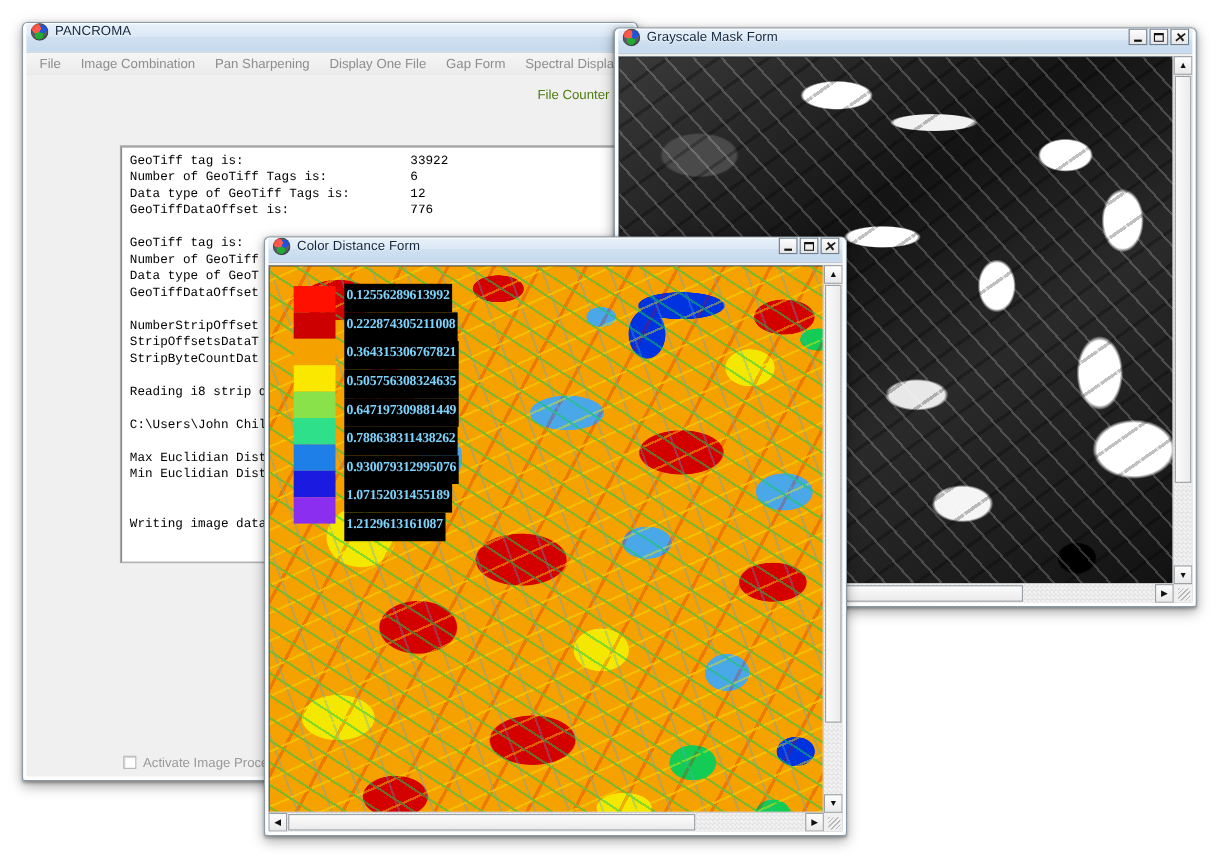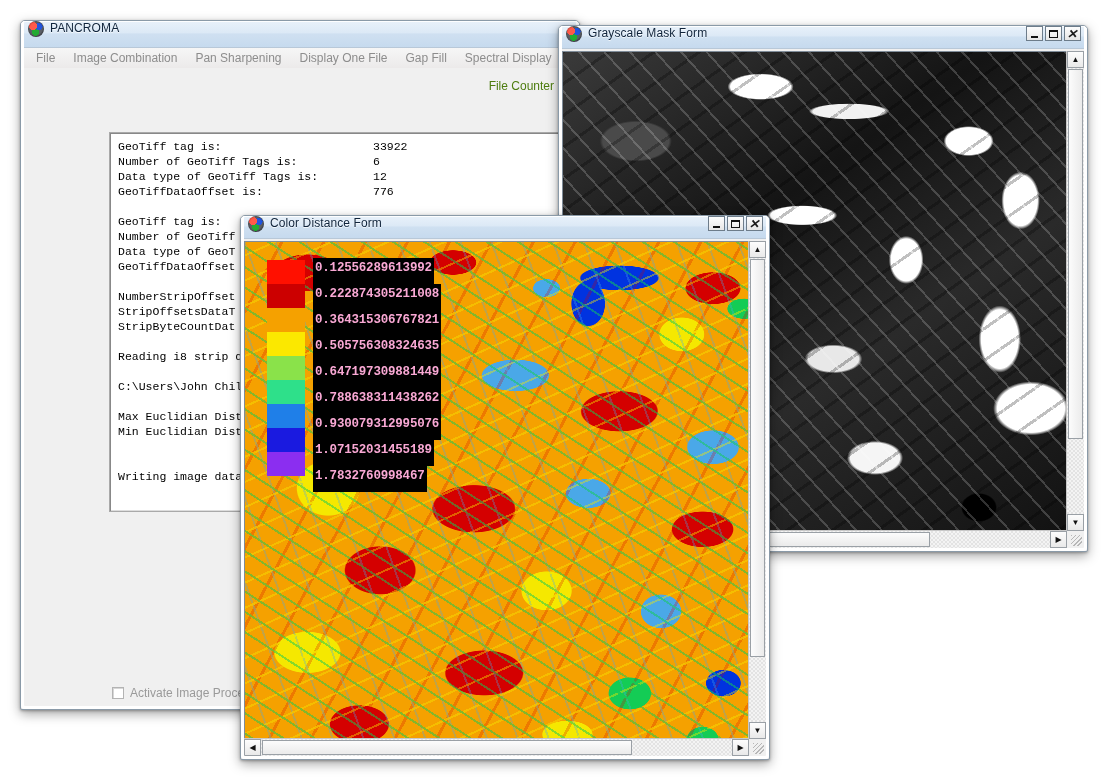--- a/index.html
+++ b/index.html
@@ -147,22 +147,22 @@
   #colordist{left:240px;top:215px;width:530px;height:545px;}
   .cd-body{position:absolute;left:3px;right:3px;top:25px;bottom:3px;background:#f0f0f0;}
 
   .legend{
     position:absolute;left:22px;top:18px;display:flex;align-items:flex-start;z-index:5;
   }
   .legend-bar{width:38px;display:flex;flex-direction:column;}
   .legend-bar div{height:24px;}
   .legend-labels{display:flex;flex-direction:column;margin-left:8px;margin-top:-2px;}
   .legend-labels span{
-    height:24px;line-height:18px;color:#f9a8d4;background:#000;
-    font-family:Liberation Mono, monospace;font-size:12.5px;font-weight:bold;
+    height:24px;line-height:18px;color:#7dd3fc;background:#000;
+    font-family:Liberation Serif, serif;font-size:12.5px;font-weight:bold;
     padding:1px 2px;align-self:flex-start;white-space:nowrap;
     letter-spacing:-.2px;
   }
 
   
   .cd-raster{
     position:absolute;inset:0;
     background-color:#f5a100;
     background-image:
       radial-gradient(ellipse 55px 30px at 12% 6%, #d40000 0 60%, transparent 62%),
@@ -236,21 +236,21 @@
   <div class="titlebar">
     <span class="title-icon"></span>
     <span class="title-text">PANCROMA</span>
   </div>
 
   <div class="menubar">
     <span class="menu-item">File</span>
     <span class="menu-item">Image Combination</span>
     <span class="menu-item">Pan Sharpening</span>
     <span class="menu-item">Display One File</span>
-    <span class="menu-item">Gap Fill</span>
+    <span class="menu-item">Gap Form</span>
     <span class="menu-item">Spectral Display</span>
     <span class="menu-item">Pre P</span>
   </div>
 
   <div class="clientarea">
     <div class="file-counter">File Counter</div>
 
     <div class="console" id="console-box"><span class="row"><span class="lbl">GeoTiff tag is:</span><span>33922</span></span><span class="row"><span class="lbl">Number of GeoTiff Tags is:</span><span>6</span></span><span class="row"><span class="lbl">Data type of GeoTiff Tags is:</span><span>12</span></span><span class="row"><span class="lbl">GeoTiffDataOffset is:</span><span>776</span></span><span class="row">&nbsp;</span><span class="row"><span class="lbl">GeoTiff tag is:</span><span></span></span><span class="row"><span class="lbl">Number of GeoTiff</span><span></span></span><span class="row"><span class="lbl">Data type of GeoT</span><span></span></span><span class="row"><span class="lbl">GeoTiffDataOffset</span><span></span></span><span class="row">&nbsp;</span><span class="row"><span class="lbl">NumberStripOffset</span><span></span></span><span class="row"><span class="lbl">StripOffsetsDataT</span><span></span></span><span class="row"><span class="lbl">StripByteCountDat</span><span></span></span><span class="row">&nbsp;</span><span class="row"><span class="lbl">Reading i8 strip d</span><span></span></span><span class="row">&nbsp;</span><span class="row"><span class="lbl">C:\Users\John Chil</span><span></span></span><span class="row">&nbsp;</span><span class="row"><span class="lbl">Max Euclidian Dist</span><span></span></span><span class="row"><span class="lbl">Min Euclidian Dist</span><span></span></span><span class="row">&nbsp;</span><span class="row">&nbsp;</span><span class="row"><span class="lbl">Writing image data</span><span></span></span></div>
 
     <div class="chk-row">
@@ -351,21 +351,21 @@
           </div>
         <div class="legend-labels" id="legend-labels">
             <span>0.12556289613992</span>
             <span>0.222874305211008</span>
             <span>0.364315306767821</span>
             <span>0.505756308324635</span>
             <span>0.647197309881449</span>
             <span>0.788638311438262</span>
             <span>0.930079312995076</span>
             <span>1.07152031455189</span>
-            <span>1.7832760998467</span>
+            <span>1.2129613161087</span>
           </div>
       </div>
     </div>
 
     <div class="sb-v">
       <div class="sb-track-v"></div>
       <div class="sb-btn" style="top:0;left:0;">
         <span>▲</span>
       </div>
       <div class="sb-thumb-v" style="top:18px;height:398px;"></div>

